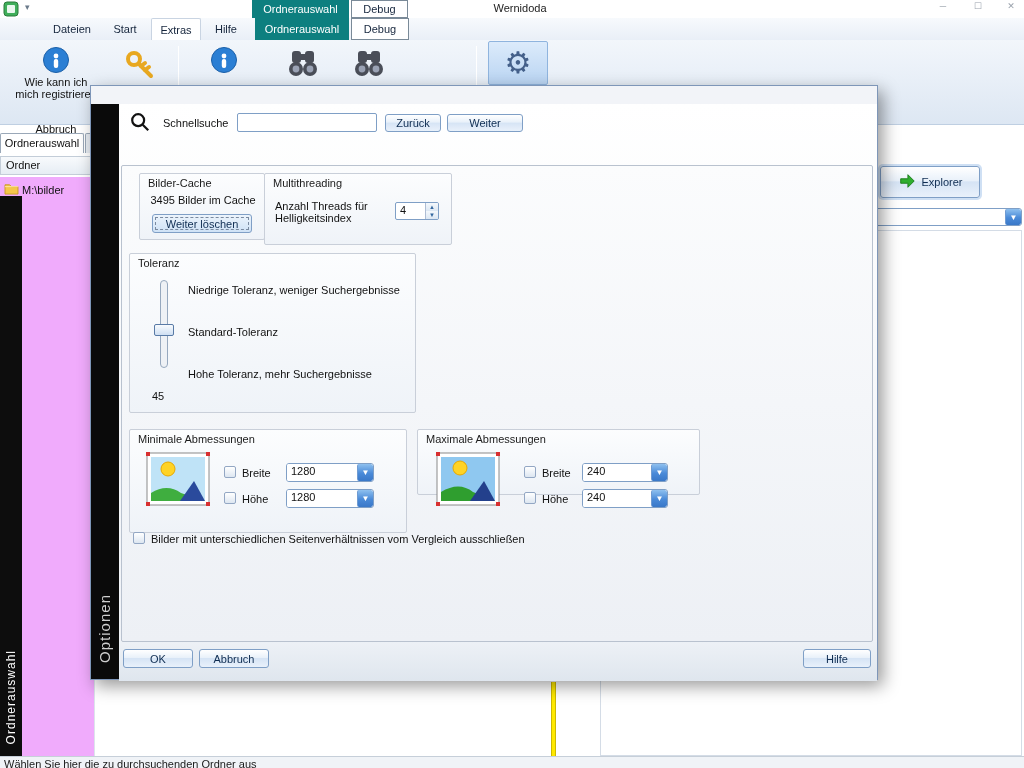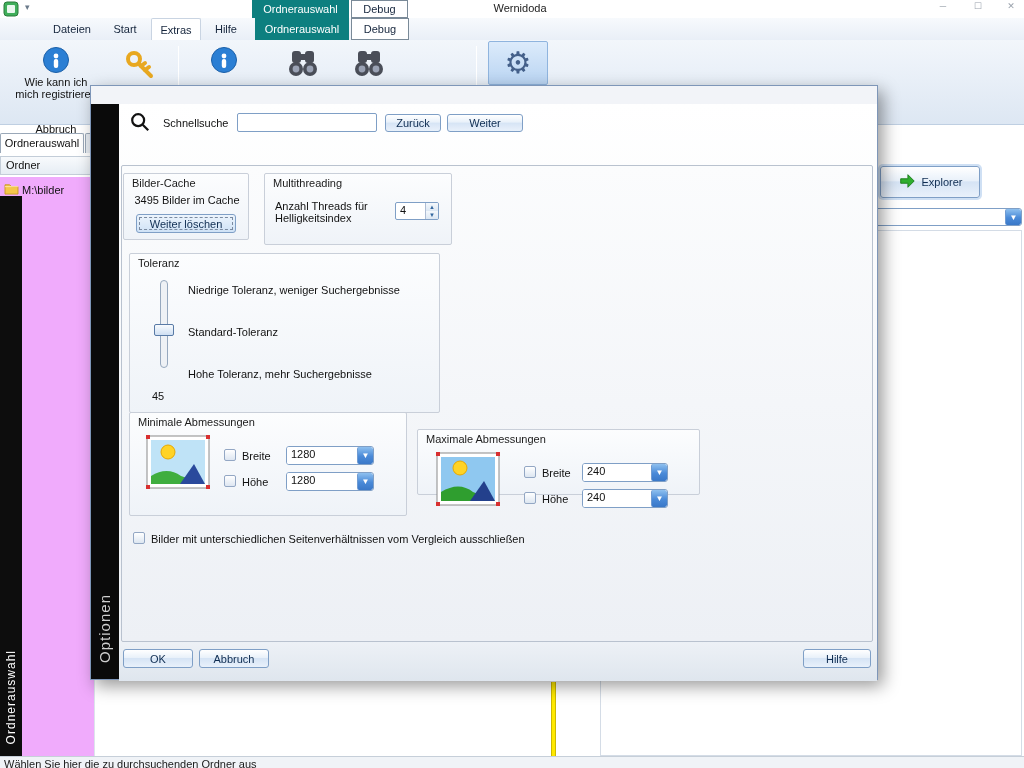--- a/index.html
+++ b/index.html
@@ -201,51 +201,51 @@
     <span class="abs lbl" style="left:72px;top:31px">Schnellsuche</span>
     <span class="abs" style="left:146px;top:27px;width:140px;height:19px">
       <input class="input" value="" style="">
     </span>
     <div class="abs btn" style="left:294px;top:28px;width:56px;height:18px">Zurück</div>
     <div class="abs btn" style="left:356px;top:28px;width:76px;height:18px">Weiter</div>
 
 
     <div class="abs panel" style="left:30px;top:79px;width:752px;height:477px"></div>
 
-    <div class="abs grp" style="left:32px;top:87px;width:126px;height:67px">
+    <div class="abs grp" style="left:48px;top:87px;width:126px;height:67px">
       <span class="grp-title">Bilder-Cache</span>
       <div class="abs lbl" style="left:0;top:20px;width:126px;text-align:center">3495 Bilder im Cache</div>
       <div class="abs btn focusbtn" style="left:12px;top:40px;width:100px;height:19px">Weiter löschen</div>
     </div>
 
     <div class="abs grp" style="left:173px;top:87px;width:188px;height:72px">
       <span class="grp-title">Multithreading</span>
       <div class="abs lbl" style="left:10px;top:26px">Anzahl Threads für</div>
       <div class="abs lbl" style="left:10px;top:38px">Helligkeitsindex</div>
       <div class="abs spin" style="left:130px;top:28px;width:44px;height:18px">
         <span class="spin-val">4</span>
         <span class="spin-btns">
             <span class="sb">▲</span>
             <span class="sb">▼</span>
           </span>
       </div>
     </div>
 
 
-    <div class="abs grp" style="left:38px;top:167px;width:311px;height:160px">
+    <div class="abs grp" style="left:38px;top:167px;width:287px;height:160px">
       <span class="grp-title">Toleranz</span>
       <div class="abs track" style="left:30px;top:26px;width:8px;height:88px"></div>
       <div class="abs handle" style="left:24px;top:70px;width:20px;height:12px"></div>
       <span class="abs lbl" style="left:58px;top:30px">Niedrige Toleranz, weniger Suchergebnisse</span>
       <span class="abs lbl" style="left:58px;top:72px">Standard-Toleranz</span>
       <span class="abs lbl" style="left:58px;top:114px">Hohe Toleranz, mehr Suchergebnisse</span>
       <span class="abs lbl" style="left:22px;top:136px">45</span>
     </div>
 
-    <div class="abs grp" style="left:38px;top:326px;width:278px;height:104px">
+    <div class="abs grp" style="left:38px;top:343px;width:278px;height:104px">
       <span class="grp-title">Minimale Abmessungen</span>
       <span class="abs" style="left:16px;top:22px">
         <svg width="64" height="54" viewBox="0 0 64 54">
             <rect x="1" y="1" width="62" height="52" fill="#fff" stroke="#8a8a8a"></rect>
             <rect x="5" y="5" width="54" height="44" fill="#bfe3f7"></rect>
             <circle cx="22" cy="17" r="7" fill="#ffd326" stroke="#e8a800"></circle>
             <path d="M5 49 L5 41 Q21 31 35 41 L59 49 z" fill="#3fae3f"></path>
             <path d="M34 49 L48 29 L59 49 z" fill="#2a4a9c"></path>
             <rect x="0" y="0" width="4" height="4" fill="#d83030"></rect>
             <rect x="60" y="0" width="4" height="4" fill="#d83030"></rect>

